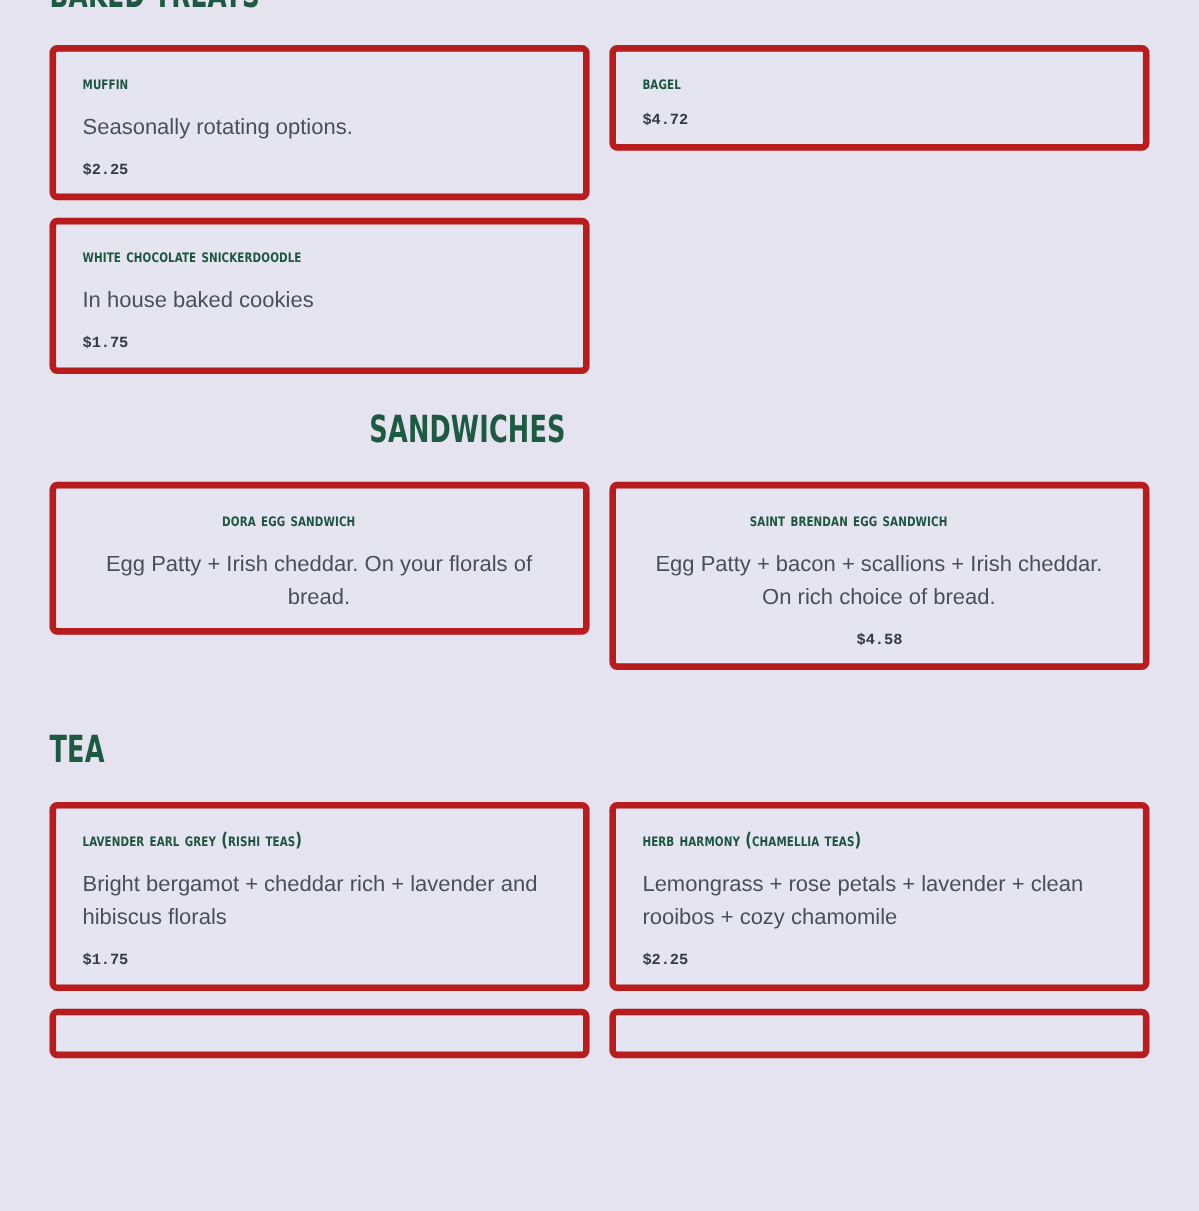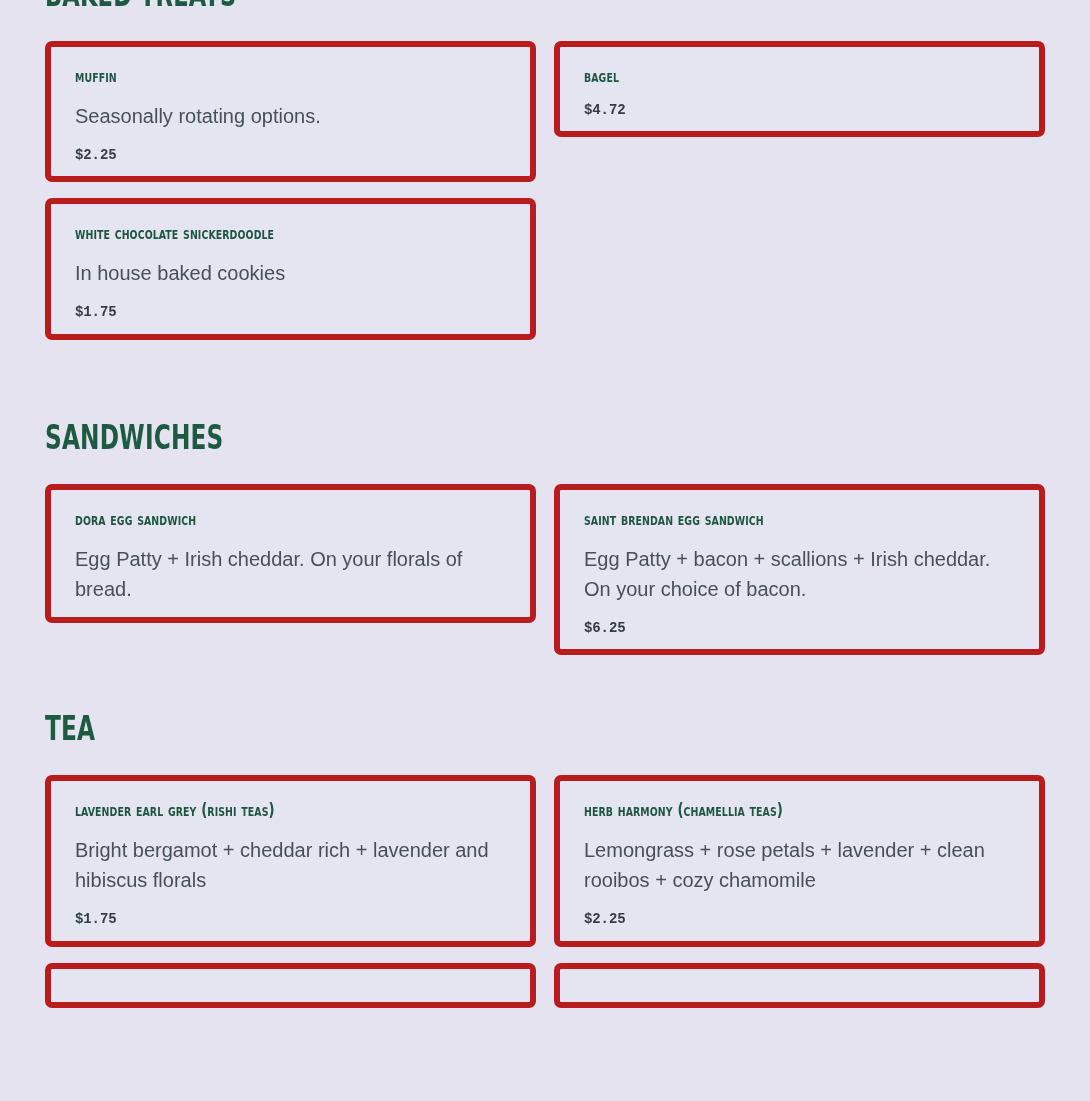--- a/index.html
+++ b/index.html
@@ -40,21 +40,21 @@
     transform: scaleX(0.76);
     transform-origin: left center;
     white-space: nowrap;
   }
 
   
   .section-baked .section-heading {
     margin-top: -22px;
   }
 
-  .section-sandwiches { margin-top: 80px; }
+  .section-sandwiches { margin-top: 34px; text-align: center; }
   .section-tea { margin-top: 56px; }
 
   .section-sandwiches .section-heading,
   .section-tea .section-heading {
     font-size: 34px;
   }
 
   
   .card-grid {
     display: flex;
@@ -141,22 +141,22 @@
 
     <div class="card-grid">
 
       <div class="menu-card">
         <div class="card-title">Dora Egg Sandwich</div>
         <div class="card-desc">Egg Patty + Irish cheddar. On your florals of bread.</div>
       </div>
 
       <div class="menu-card">
         <div class="card-title">Saint Brendan Egg Sandwich</div>
-        <div class="card-desc">Egg Patty + bacon + scallions + Irish cheddar. On your choice of bacon.</div>
-        <div class="card-price">$6.25</div>
+        <div class="card-desc">Egg Patty + bacon + scallions + Irish cheddar. On rich choice of bread.</div>
+        <div class="card-price">$4.58</div>
       </div>
 
 
     </div>
   </section>
 
   <section class="section section-tea">
     <h2 class="section-heading">Tea</h2>
 
     <div class="card-grid">

